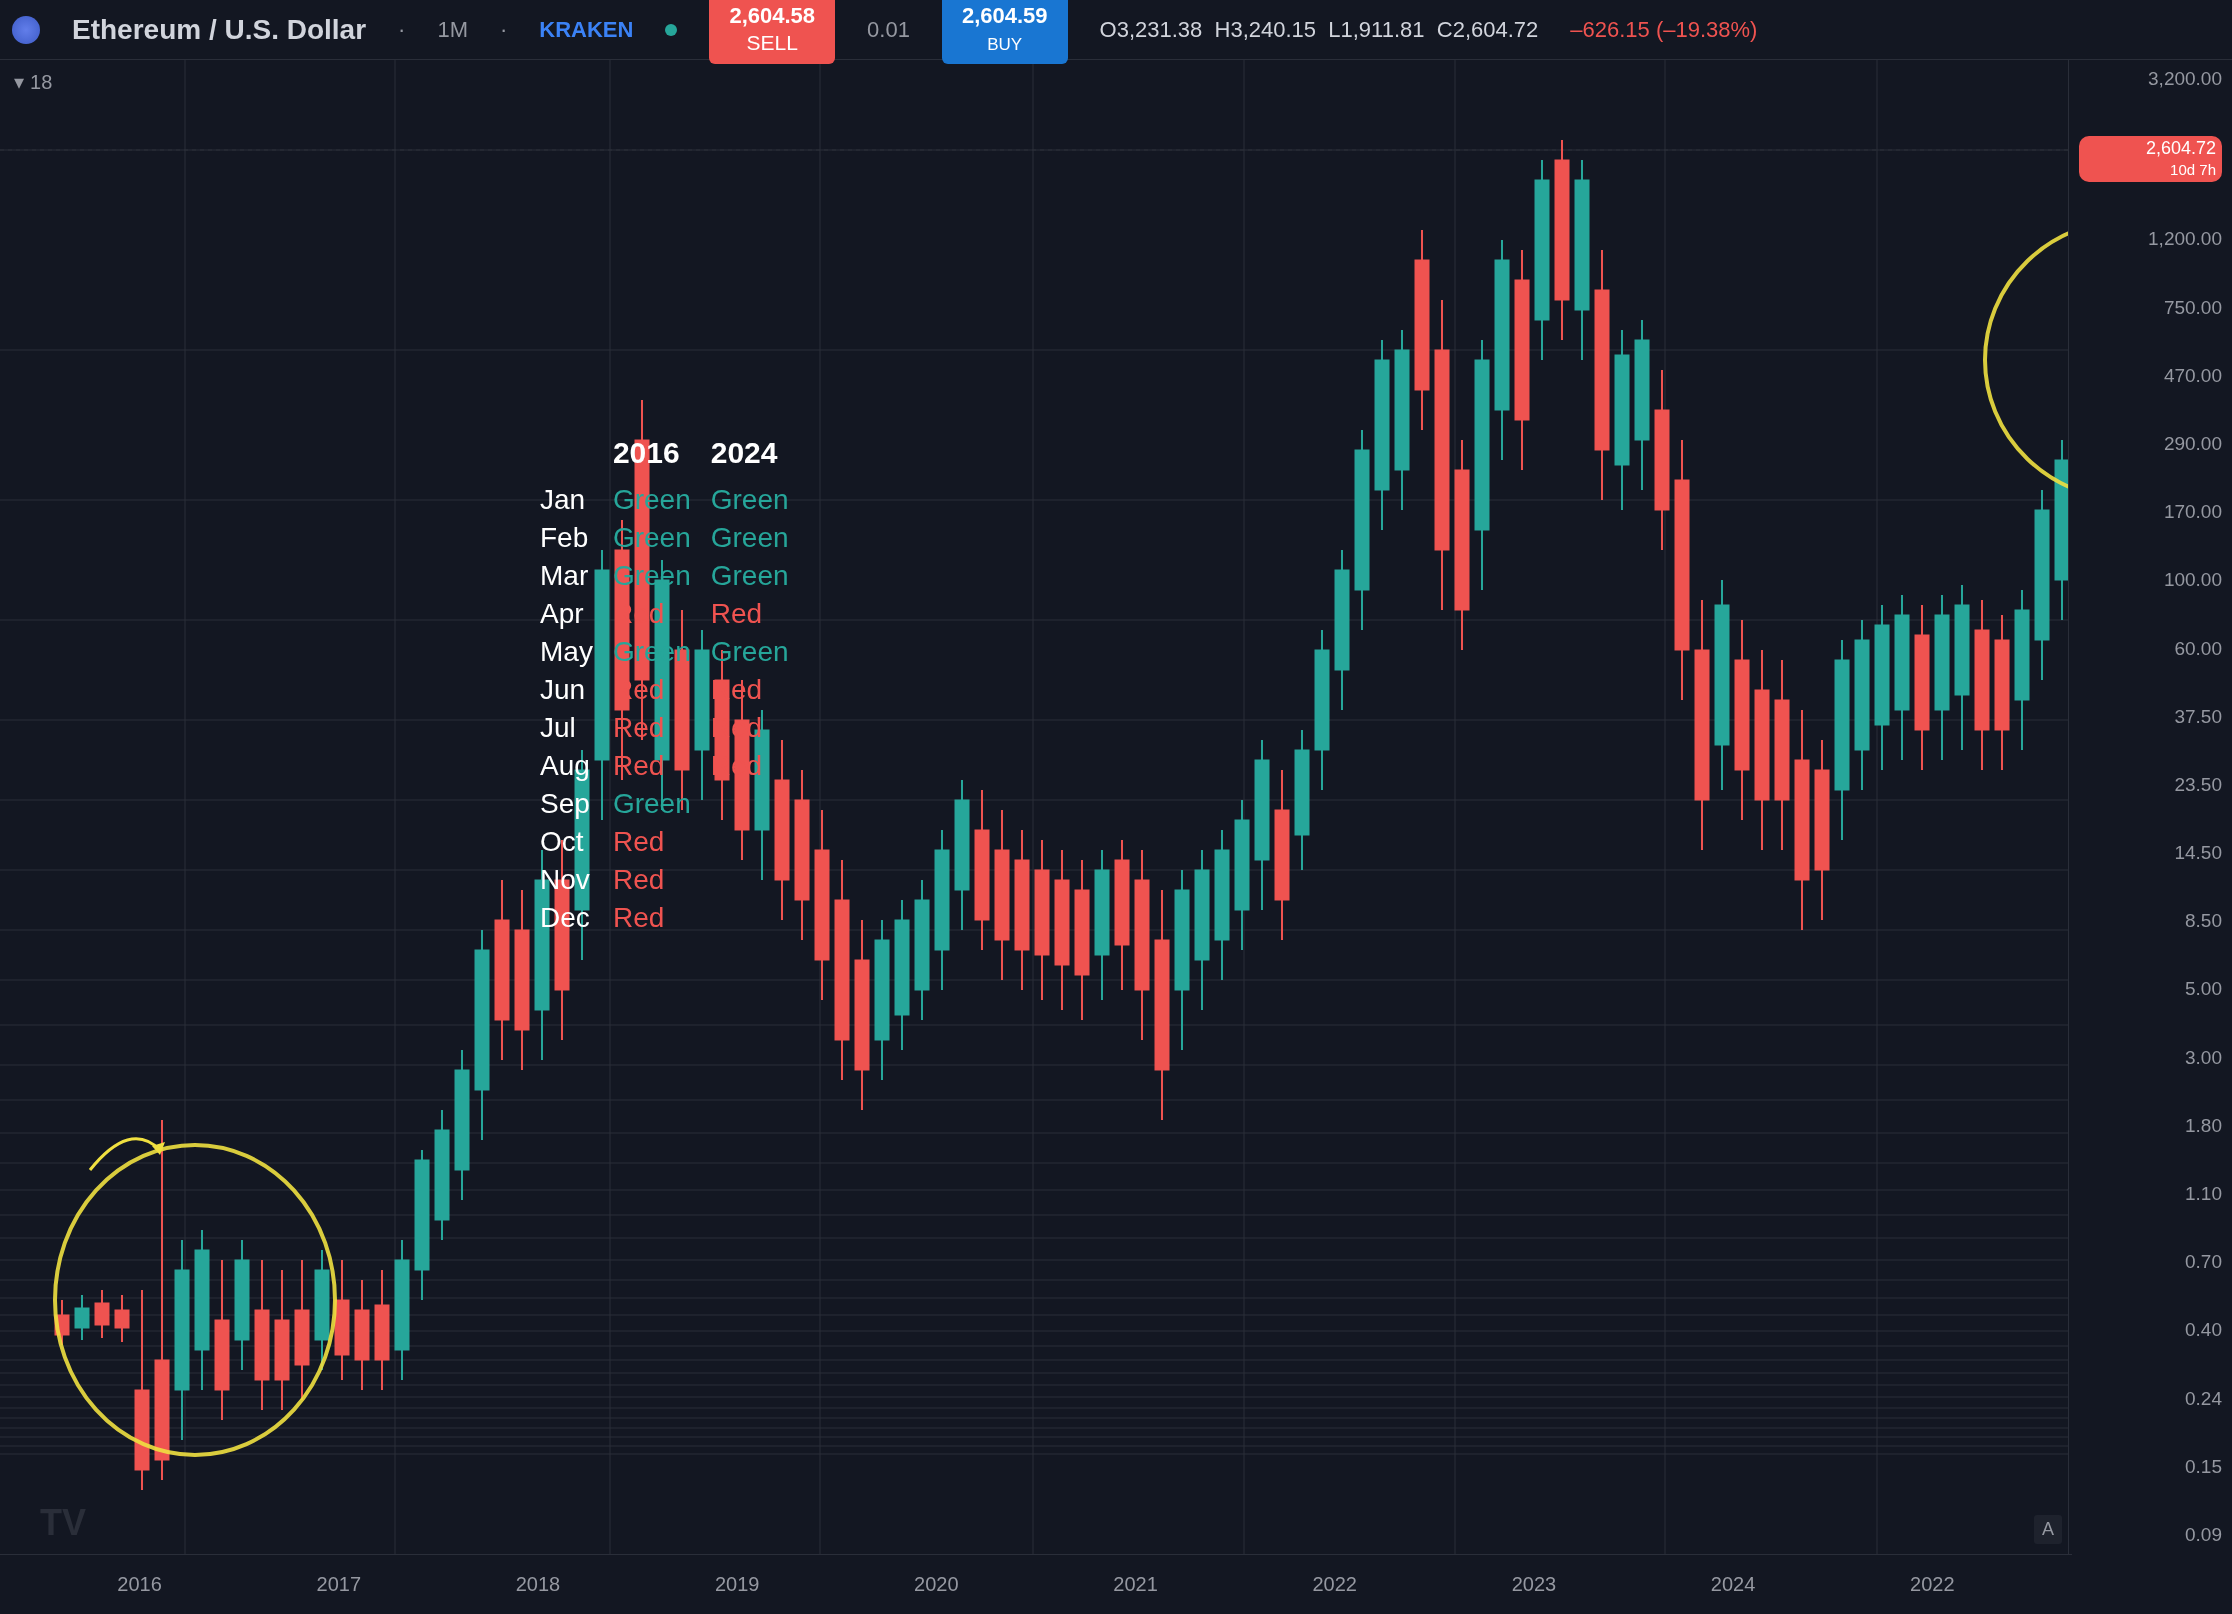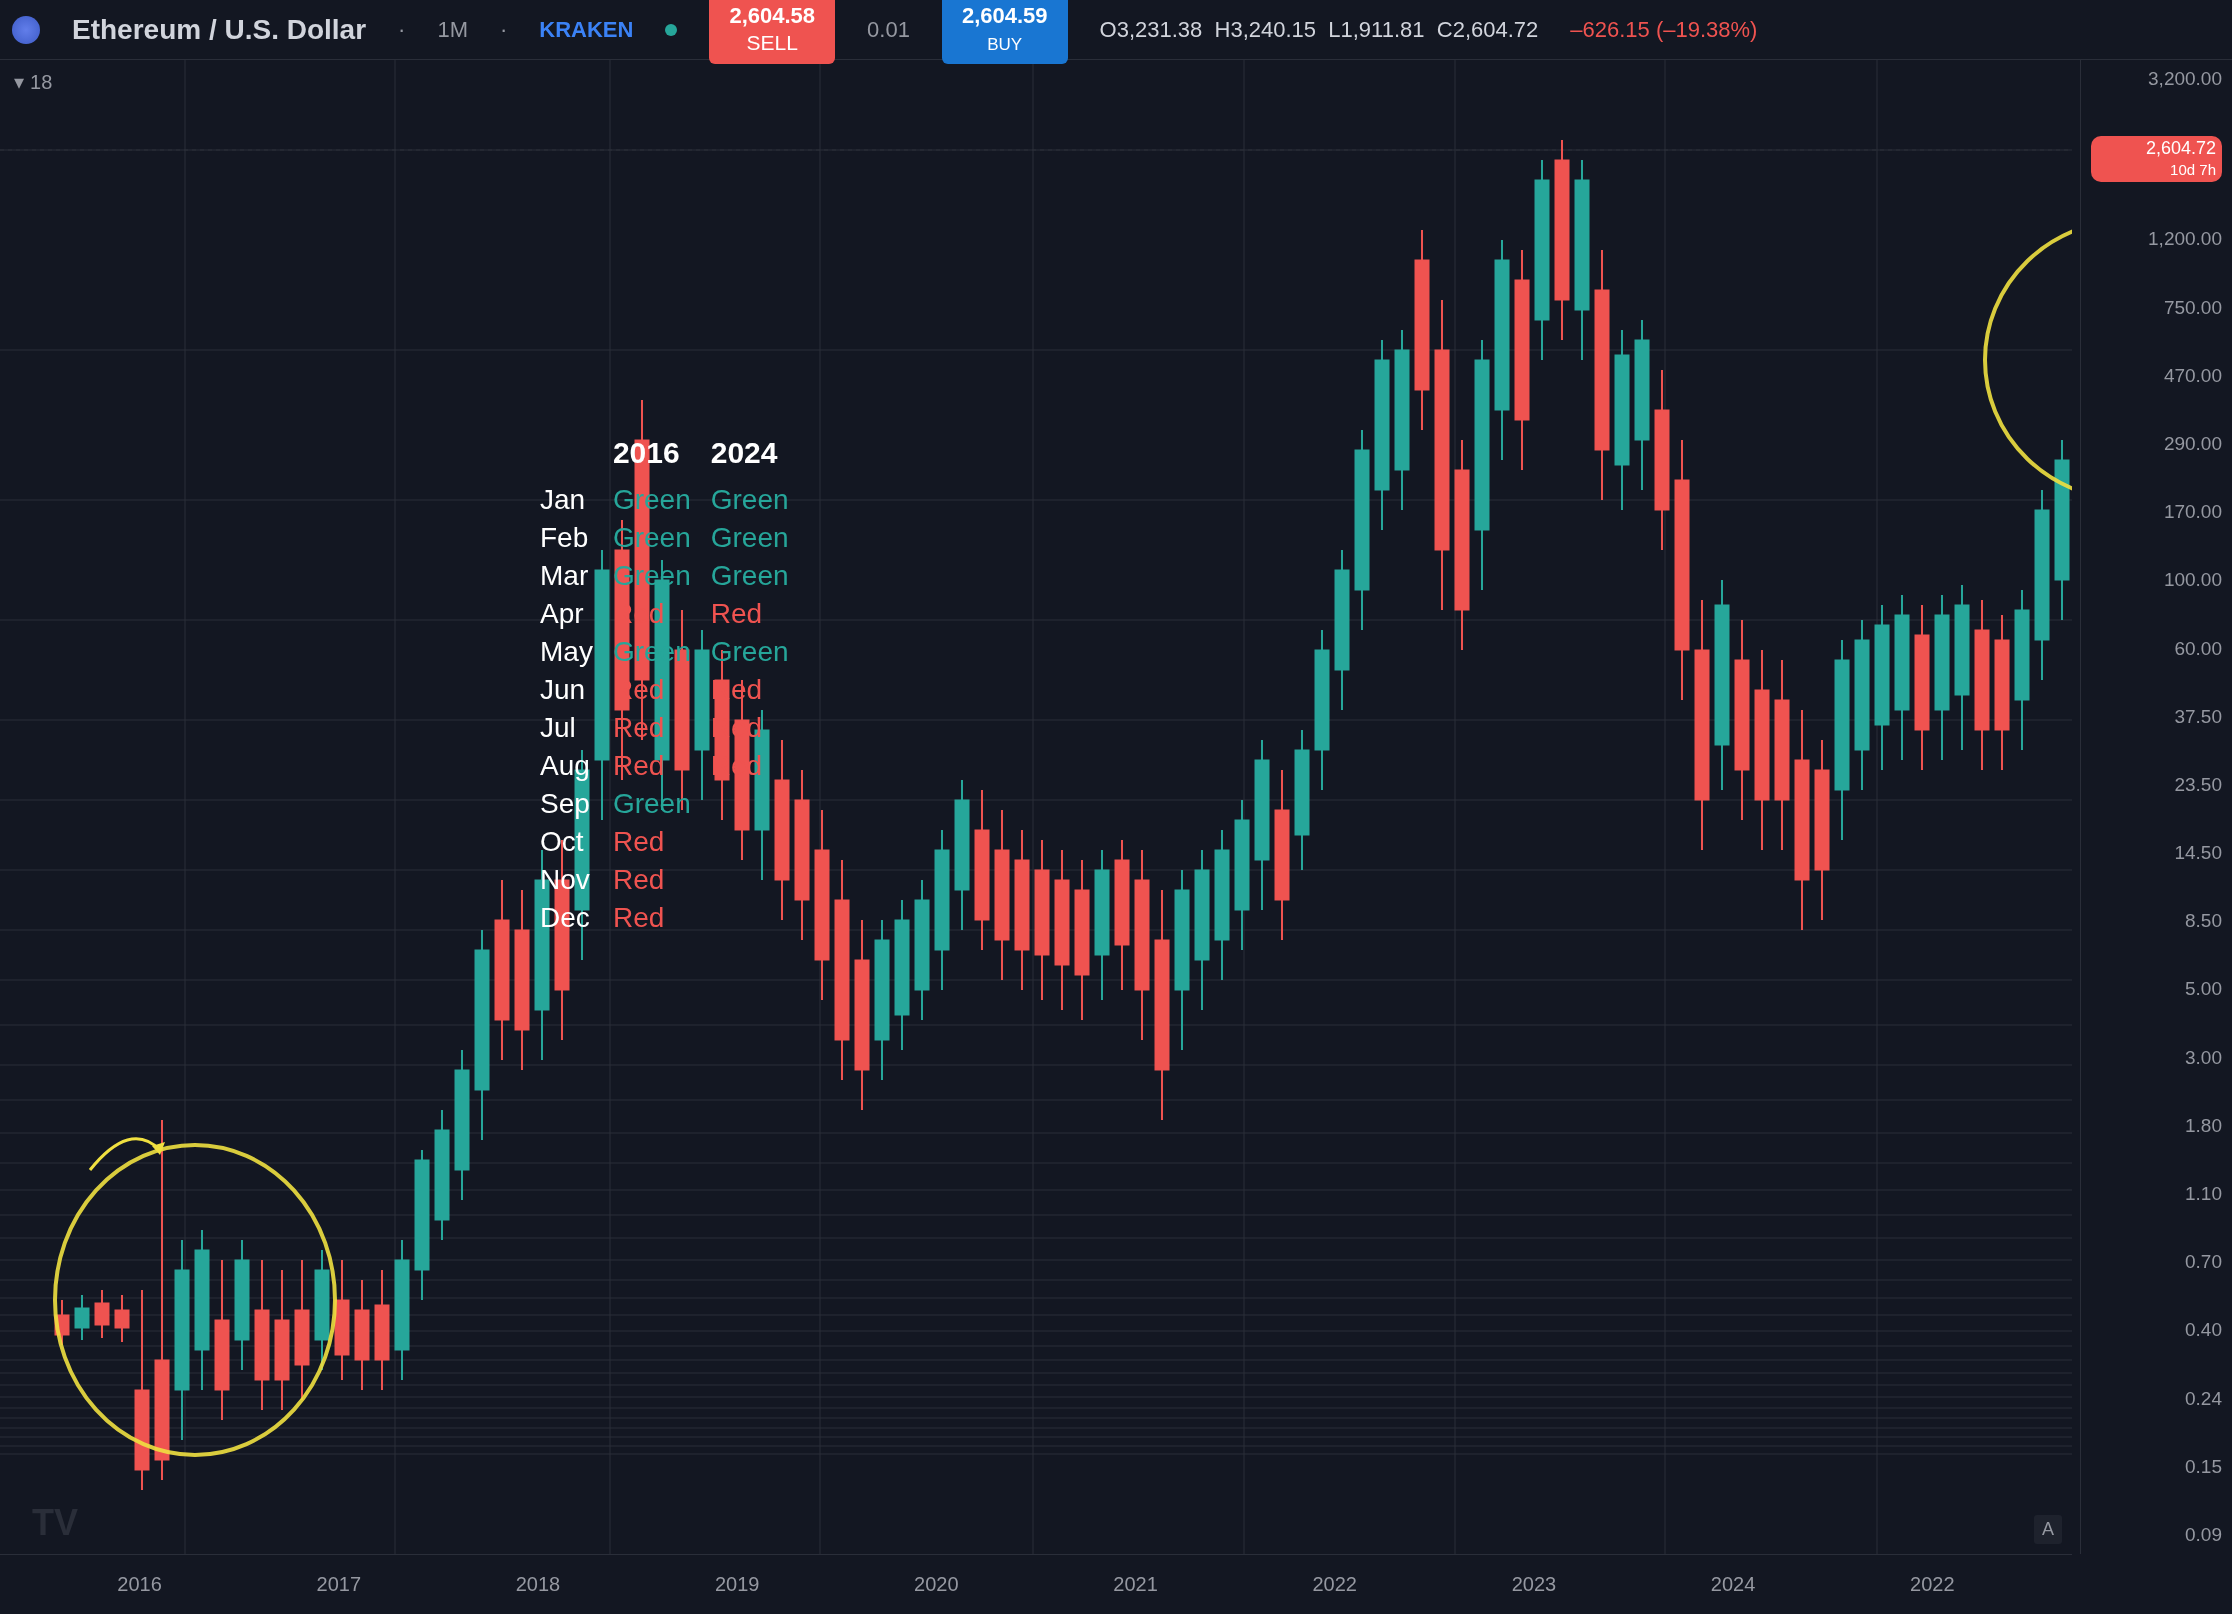--- a/index.html
+++ b/index.html
@@ -90,21 +90,21 @@
     .spread-val {
       font-size: 22px;
       color: #9598a1;
     }
 
     
     #price-axis {
       position: absolute;
       top: 60px;
       right: 0;
-      width: 152px;
+      width: 164px;
       bottom: 60px;
       background: #131722;
       border-left: 1px solid #2a2e39;
       display: flex;
       flex-direction: column;
       justify-content: space-between;
       padding: 8px 10px;
       z-index: 5;
     }
 
@@ -155,21 +155,21 @@
 
     #chart-svg {
       width: 100%;
       height: 100%;
     }
 
     
     .tv-watermark {
       position: absolute;
       bottom: 70px;
-      left: 32px;
+      left: 40px;
       font-size: 36px;
       color: #2a2e39;
       font-weight: 700;
       z-index: 6;
     }
 
     
     .scale-toggle {
       position: absolute;
       bottom: 70px;

